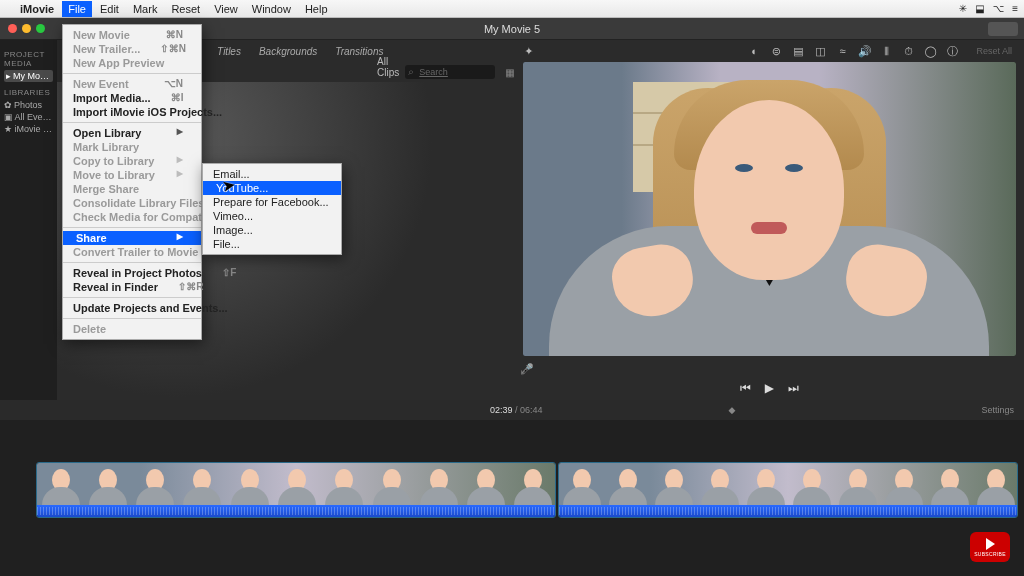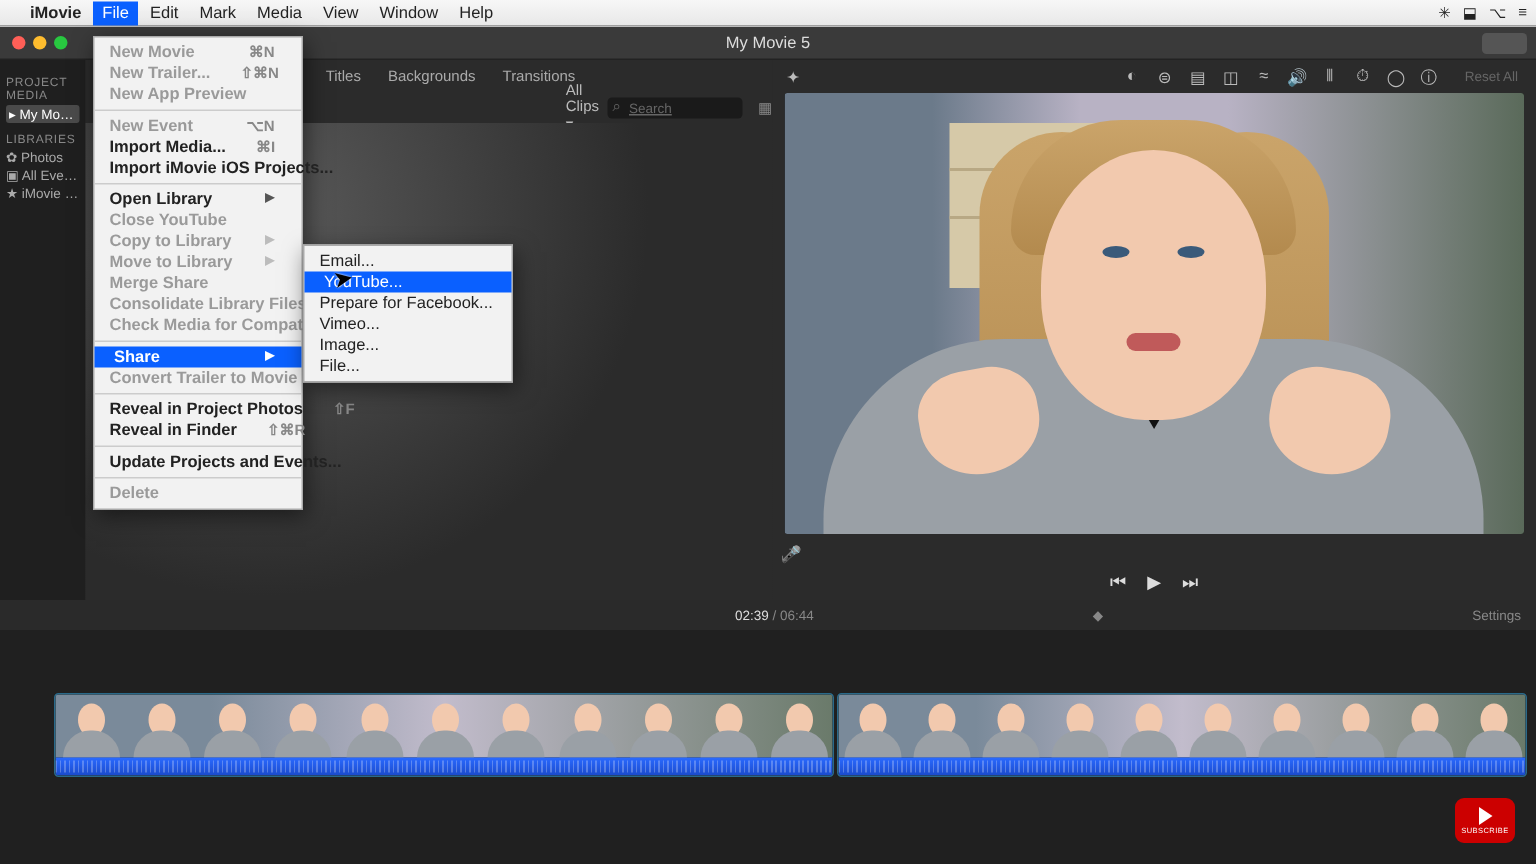--- a/index.html
+++ b/index.html
@@ -25,21 +25,21 @@
 .workspace { display:flex; height: 360px; background:#2b2b2b; }
 
 
 .sidebar { width: 62px; background:#1f1f1f; padding:4px 4px; font-size:9px; color:#aaa; overflow:hidden; }
 .sidebar .hdr { font-size:8px; letter-spacing:0.5px; color:#888; margin:6px 0 2px; text-transform:uppercase; }
 .sidebar .row { padding:1px 0; white-space:nowrap; overflow:hidden; text-overflow:ellipsis; }
 .sidebar .row.sel { background:#4a4a4a; color:#fff; border-radius:2px; padding-left:2px;}
 
 
 .center { flex:1; display:flex; flex-direction:column; position:relative; }
-.tabs { height:22px; background:#2b2b2b; display:flex; align-items:center; gap:18px; padding-left:160px; font-size:10px; color:#aaa; }
+.tabs { height:22px; background:#2b2b2b; display:flex; align-items:center; gap:18px; padding-left:160px; font-size:10px; color:#aaa;font-style:italic; }
 .tabs span { cursor:default; }
 .searchrow { height:20px; background:#2b2b2b; display:flex; align-items:center; gap:6px; padding-left:320px; font-size:10px; }
 .searchrow .clips { color:#bbb; }
 .searchrow .sbox { flex:0 0 90px; height:14px; background:#1a1a1a; border-radius:3px; color:#666; padding-left:14px; font-size:9px; line-height:14px; position:relative;text-decoration:underline; }
 .searchrow .sbox::before { content:"⌕"; position:absolute; left:3px; top:0; font-size:10px; }
 .browser { flex:1; background: radial-gradient(circle at 120px 60px, #5a5a5a 0%, #2b2b2b 60%); }
 
 
 .preview { width:560px; background:#2b2b2b; display:flex; flex-direction:column; }
 .preview .iconrow { height:22px; display:flex; align-items:center; justify-content:flex-end; gap:10px; padding-right:12px; font-size:11px; color:#bbb; }
@@ -104,21 +104,21 @@
 </style>
 </head>
 <body>
 
 <div class="menubar">
   <span class="apple"></span>
   <span class="app item">iMovie</span>
   <span class="item open">File</span>
   <span class="item">Edit</span>
   <span class="item">Mark</span>
-  <span class="item">Media</span>
+  <span class="item">Reset</span>
   <span class="item">View</span>
   <span class="item">Window</span>
   <span class="item">Help</span>
   <div class="right">
     <span>✳</span>
     <span>⬓</span>
     <span>⌥</span>
     <span>≡</span>
   </div>
 </div>
@@ -286,21 +286,21 @@
       <span class="sc">⌘I</span>
     </div>
     <div class="mi">
       <span>Import iMovie iOS Projects...</span>
     </div>
     <div class="sep"></div>
     <div class="mi sub">
       <span>Open Library</span>
     </div>
     <div class="mi dis">
-      <span>Close YouTube</span>
+      <span>Mark Library</span>
     </div>
     <div class="mi dis sub">
       <span>Copy to Library</span>
     </div>
     <div class="mi dis sub">
       <span>Move to Library</span>
     </div>
     <div class="mi dis">
       <span>Merge Share</span>
     </div>

